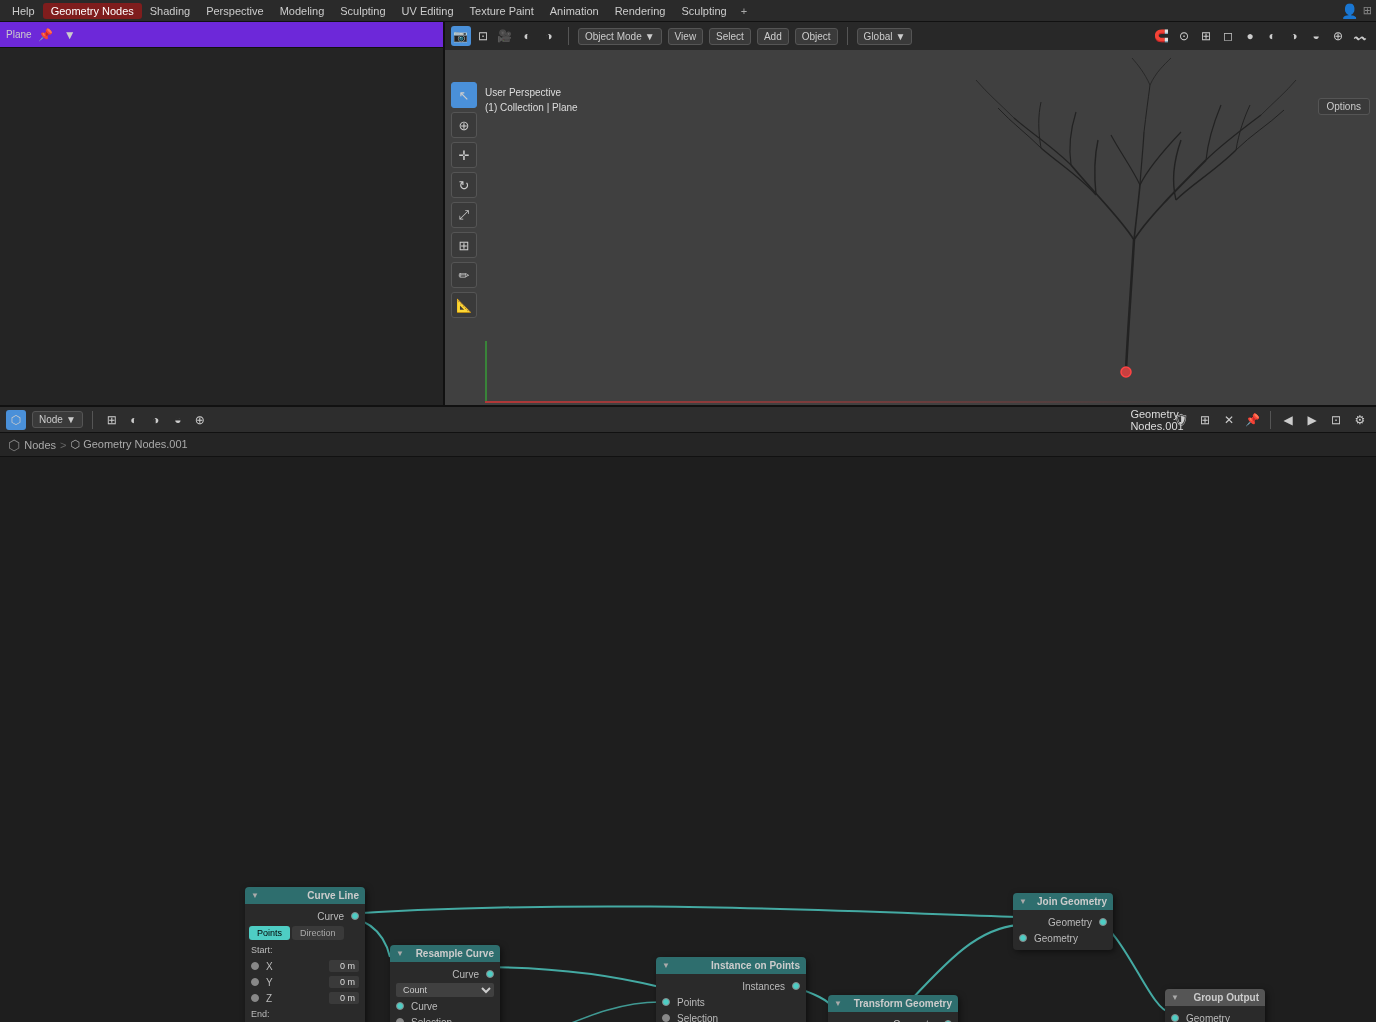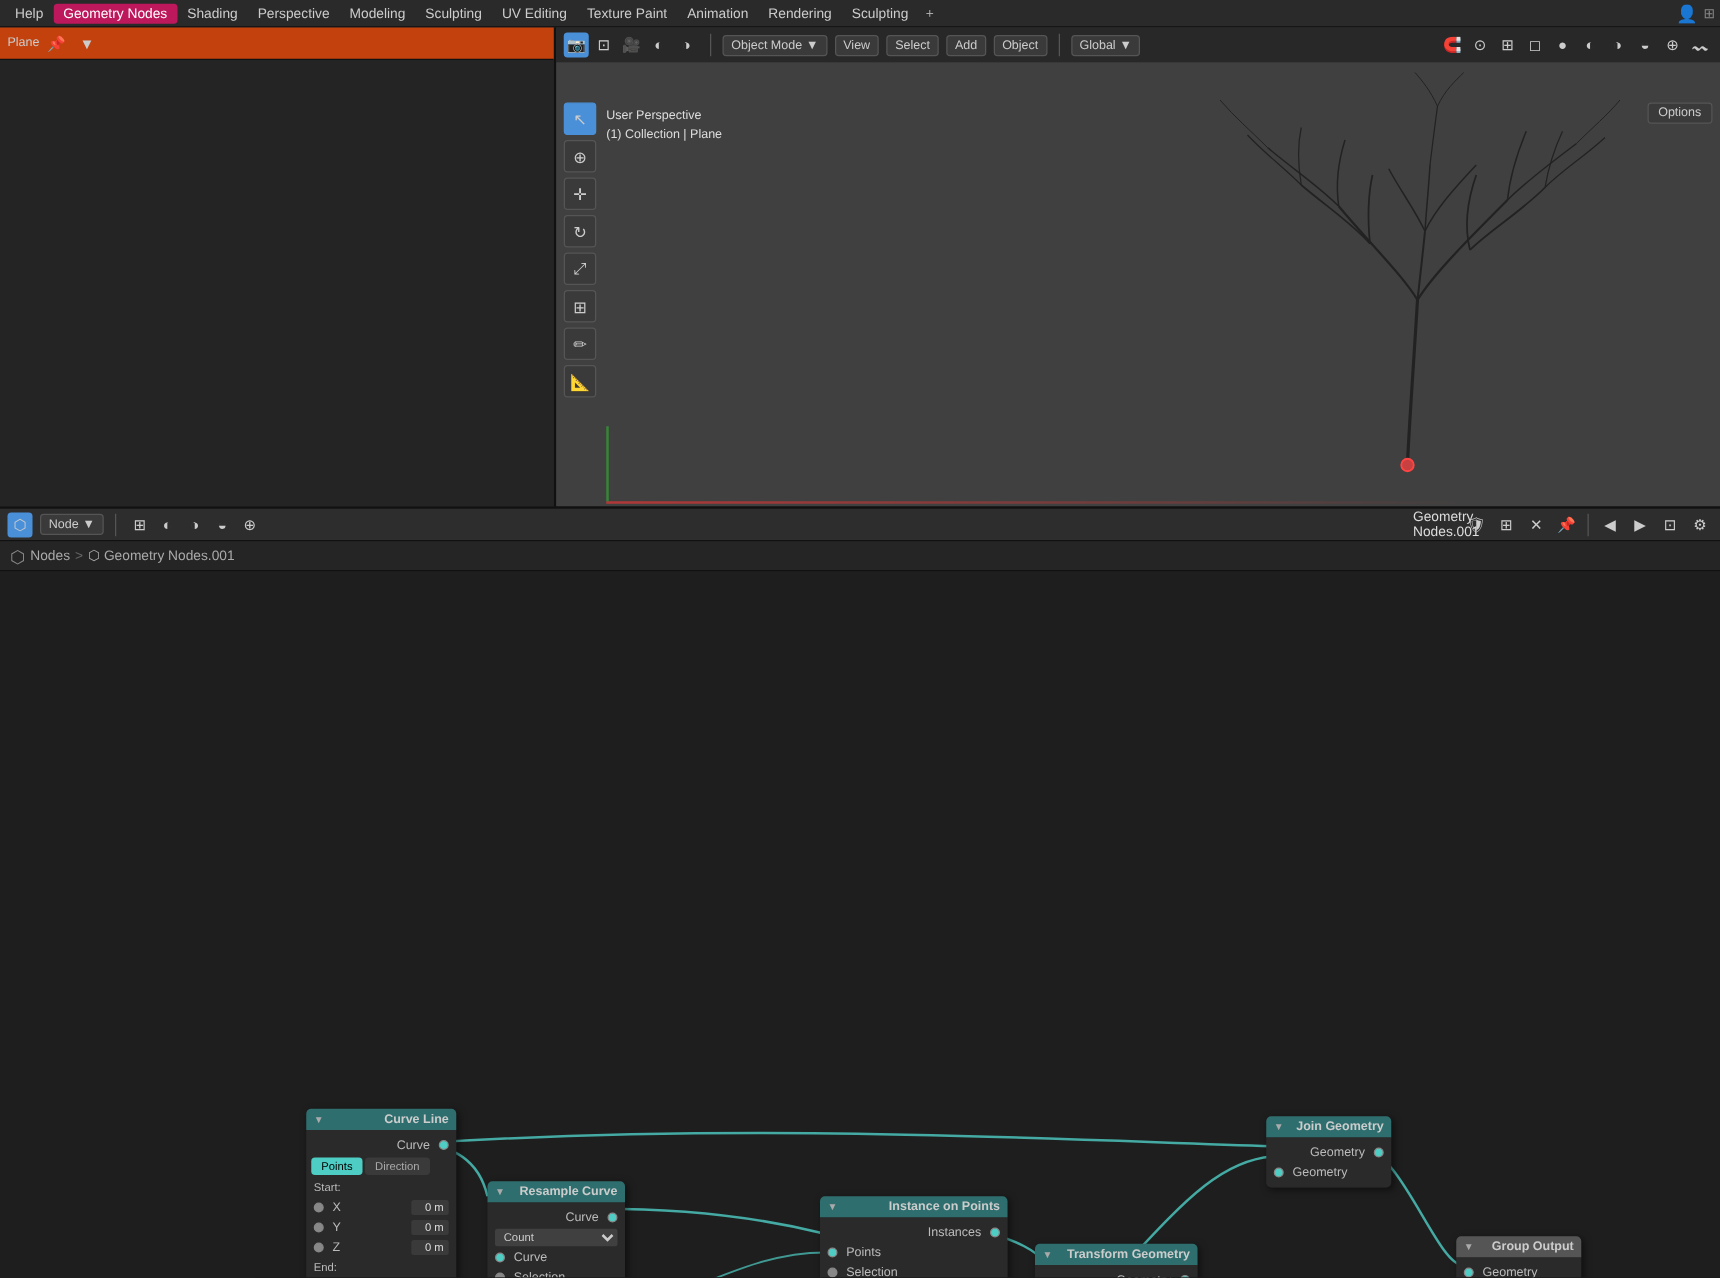--- a/index.html
+++ b/index.html
@@ -22,21 +22,21 @@
       padding: 0 4px;
       border-bottom: 1px solid #111;
     }
     .menu-item {
       padding: 2px 8px;
       cursor: pointer;
       color: #ccc;
       font-size: 11px;
       border-radius: 3px;
     }
-    .menu-item.active { background: #be185d; color: #fff; }
+    .menu-item.active { background: #7f1d1d; color: #fff; }
     .menu-help {
       padding: 2px 8px;
       cursor: pointer;
       color: #ccc;
       font-size: 11px;
     }
     .menu-plus {
       padding: 2px 6px;
       color: #aaa;
       cursor: pointer;
@@ -85,21 +85,21 @@
       background: #2a2a2a;
       border-right: 2px solid #111;
       display: flex;
       flex-direction: column;
     }
 
     #sidebar-toolbar {
       display: flex;
       align-items: center;
       height: 26px;
-      background: #c2410c;
+      background: #6d28d9;
       padding: 0 6px;
       gap: 4px;
       border-bottom: 1px solid #111;
     }
 
     #sidebar-content {
       flex: 1;
       background: #242424;
     }
 
@@ -339,21 +339,21 @@
     }
 
     .collapse-arrow {
       font-size: 8px;
       color: #aaa;
     }
 
     
     #options-btn {
       position: absolute;
-      top: 32px;
+      top: 48px;
       right: 6px;
       background: #3a3a3a;
       border: 1px solid #555;
       border-radius: 3px;
       padding: 2px 8px;
       color: #ccc;
       font-size: 10px;
       cursor: pointer;
     }
 

